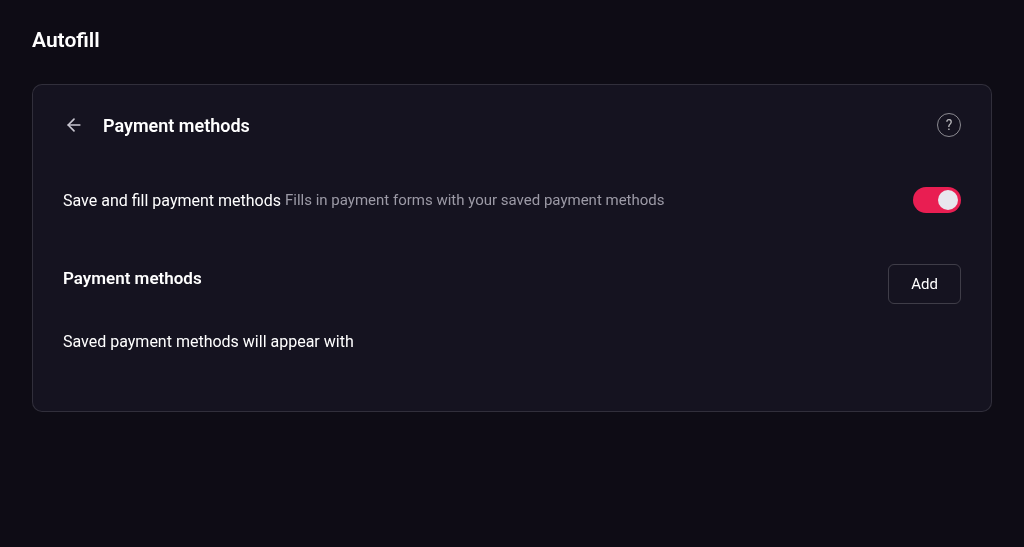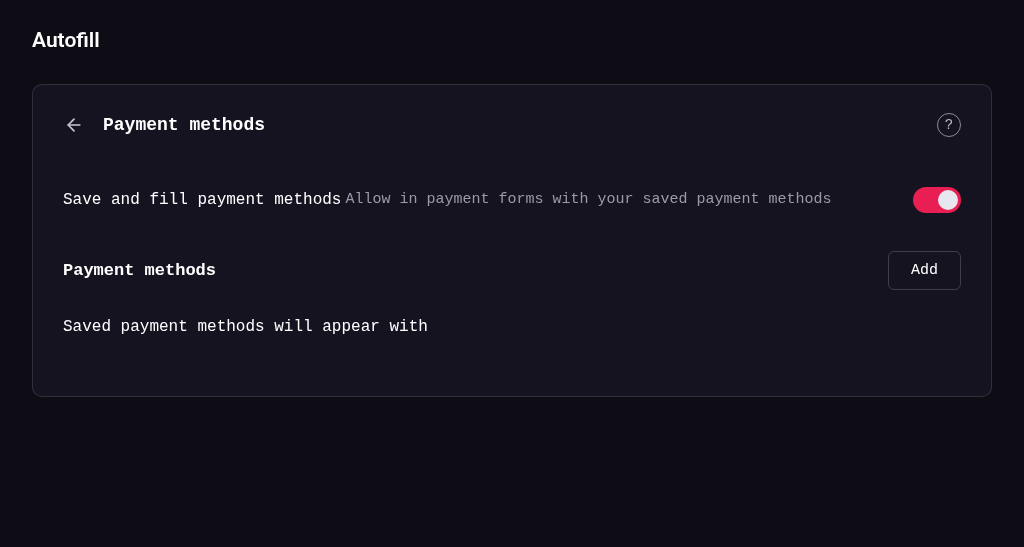--- a/index.html
+++ b/index.html
@@ -18,21 +18,20 @@
     .page-title {
       font-size: 21px;
       font-weight: 600;
       margin-bottom: 32px;
     }
     .card {
       background: #151320;
       border: 1px solid rgba(255,255,255,0.12);
       border-radius: 10px;
       padding: 28px 30px 60px 30px;
-      font-family: Liberation Mono, monospace;
     }
     .card-header {
       display: flex;
       align-items: center;
       gap: 18px;
       margin-bottom: 50px;
     }
     .back-icon {
       width: 22px;
       height: 22px;
@@ -114,20 +113,21 @@
     }
     .add-button {
       background: transparent;
       border: 1px solid rgba(255,255,255,0.18);
       color: #ffffff;
       font-size: 15px;
       padding: 10px 22px;
       border-radius: 6px;
       cursor: pointer;
       font-family: inherit;
+      margin-top: 13px;
     }
     .empty-text {
       font-size: 16px;
       color: #ffffff;
       font-weight: 400;
     }
   </style>
 </head>
 <body>
 
@@ -141,21 +141,21 @@
         <polyline points="12 19 5 12 12 5"></polyline>
       </svg>
     </div>
     <div class="card-title">Payment methods</div>
     <div class="help-icon">?</div>
   </div>
 
   <div class="setting-row">
     <div class="setting-text">
       <div class="setting-title">Save and fill payment methods</div>
-      <div class="setting-desc">Allow in payment forms with your saved payment methods</div>
+      <div class="setting-desc">Fills in payment forms with your saved payment methods</div>
     </div>
     <div class="toggle">
       <div class="toggle-knob"></div>
     </div>
   </div>
 
 
   <div class="section-row">
     <div class="section-title">Payment methods</div>
     <button class="add-button">Add</button>

